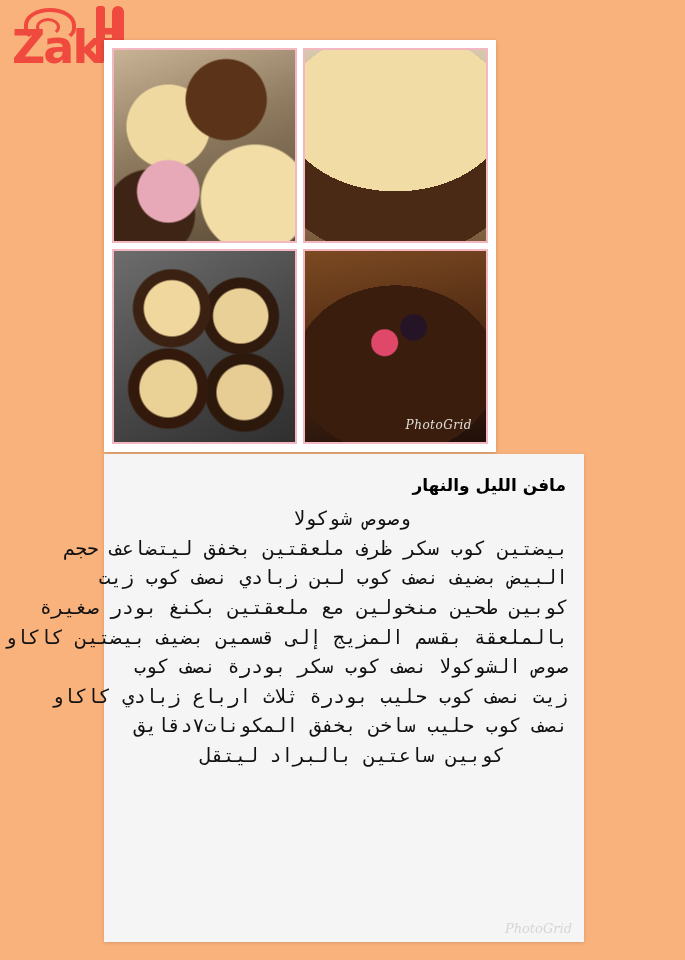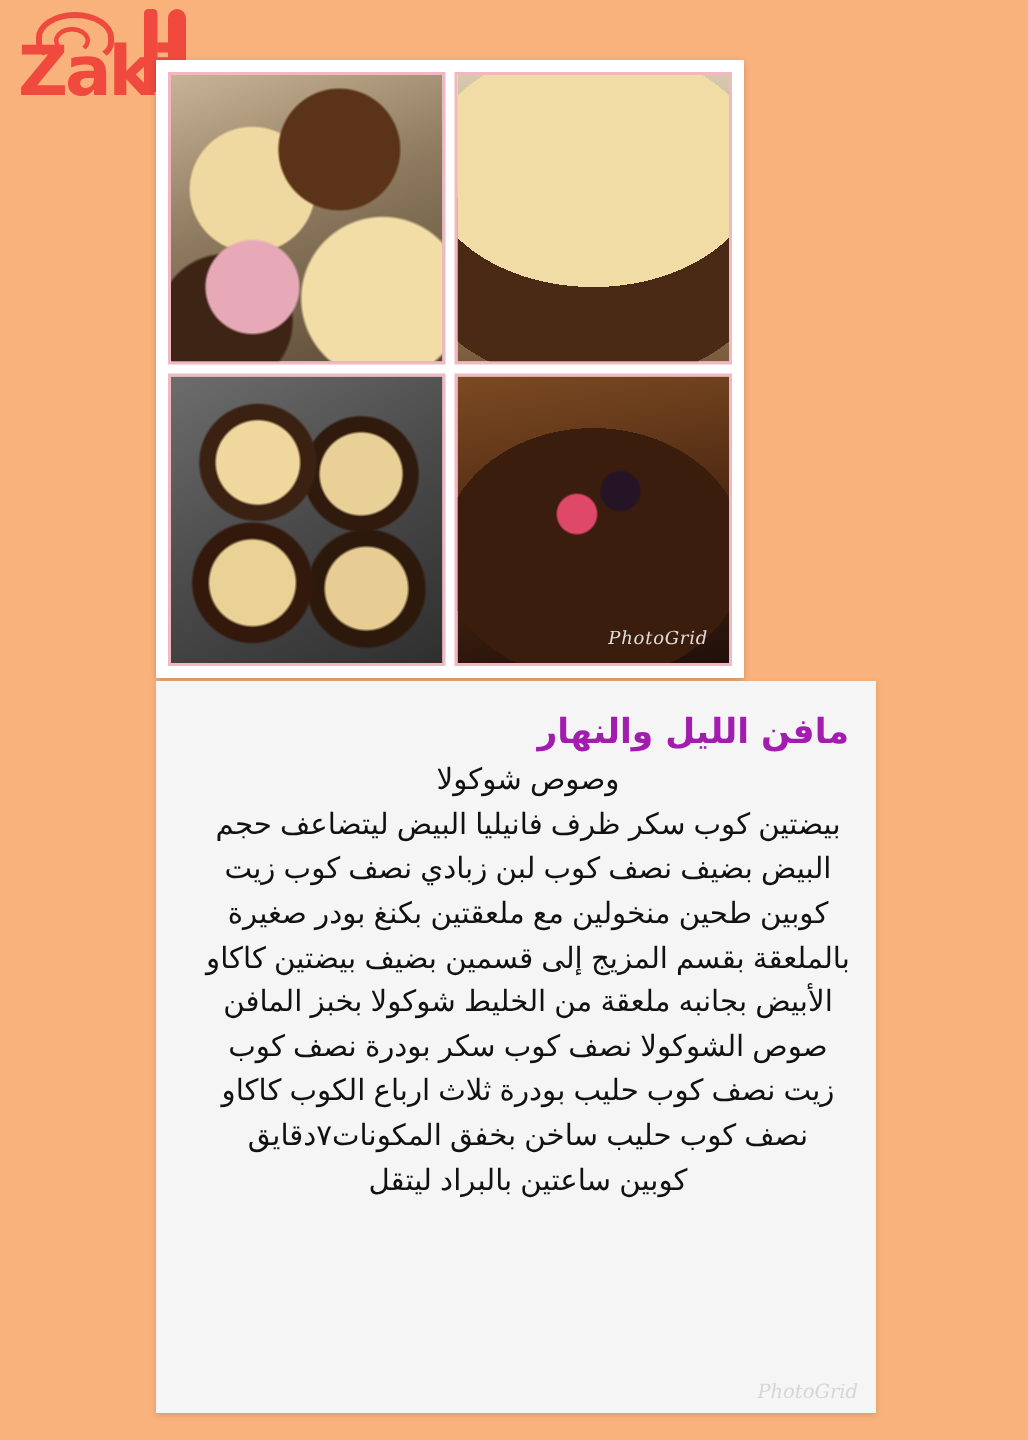--- a/index.html
+++ b/index.html
@@ -183,29 +183,29 @@
     font-size: 27px;
     color: #111111;
     position: absolute;
     right: 78px;
     top: 0;
     white-space: nowrap;
   }
   .title-sub {
     font-family: "DejaVu Sans", sans-serif;
     font-weight: bold;
-    font-size: 23px;
-    color: #a21caf;
+    font-size: 17px;
+    color: #000000;
     position: absolute;
     right: 2px;
     top: 9px;
     white-space: nowrap;
   }
   .lines {
-    font-family: Liberation Sans, sans-serif;
+    font-family: Liberation Mono, monospace;
     font-size: 19.5px;
     line-height: 1.52;
     color: #111111;
     font-weight: normal;
     margin-left: 16px;
   }
   .lines .ln {
     display: block;
     white-space: nowrap;
   }
@@ -247,24 +247,23 @@
     <span class="watermark-collage">PhotoGrid</span>
   </div>
 </div>
 
 <div class="card">
   <div class="card-title-row">
     <div class="title-sub">مافن الليل والنهار</div>
   </div>
   <div class="lines">
     <span class="ln">وصوص شوكولا</span>
-    <span class="ln">بيضتين كوب سكر ظرف فانيليا البيض ليتضاعف حجم</span>
+    <span class="ln">بيضتين كوب سكر ظرف ملعقتين بخفق ليتضاعف حجم</span>
     <span class="ln">البيض بضيف نصف كوب لبن زبادي نصف كوب زيت</span>
     <span class="ln">كوبين طحين منخولين مع ملعقتين بكنغ بودر صغيرة</span>
     <span class="ln">بالملعقة بقسم المزيج إلى قسمين بضيف بيضتين كاكاو</span>
-    <span class="ln">الأبيض بجانبه ملعقة من الخليط شوكولا بخبز المافن</span>
     <span class="ln">صوص الشوكولا نصف كوب سكر بودرة نصف كوب</span>
-    <span class="ln">زيت نصف كوب حليب بودرة ثلاث ارباع الكوب كاكاو</span>
+    <span class="ln">زيت نصف كوب حليب بودرة ثلاث ارباع زبادي كاكاو</span>
     <span class="ln">نصف كوب حليب ساخن بخفق المكونات٧دقايق</span>
     <span class="ln">كوبين ساعتين بالبراد ليتقل</span>
   </div>
   <div class="watermark-card">PhotoGrid</div>
 </div>
 
 </body></html>

